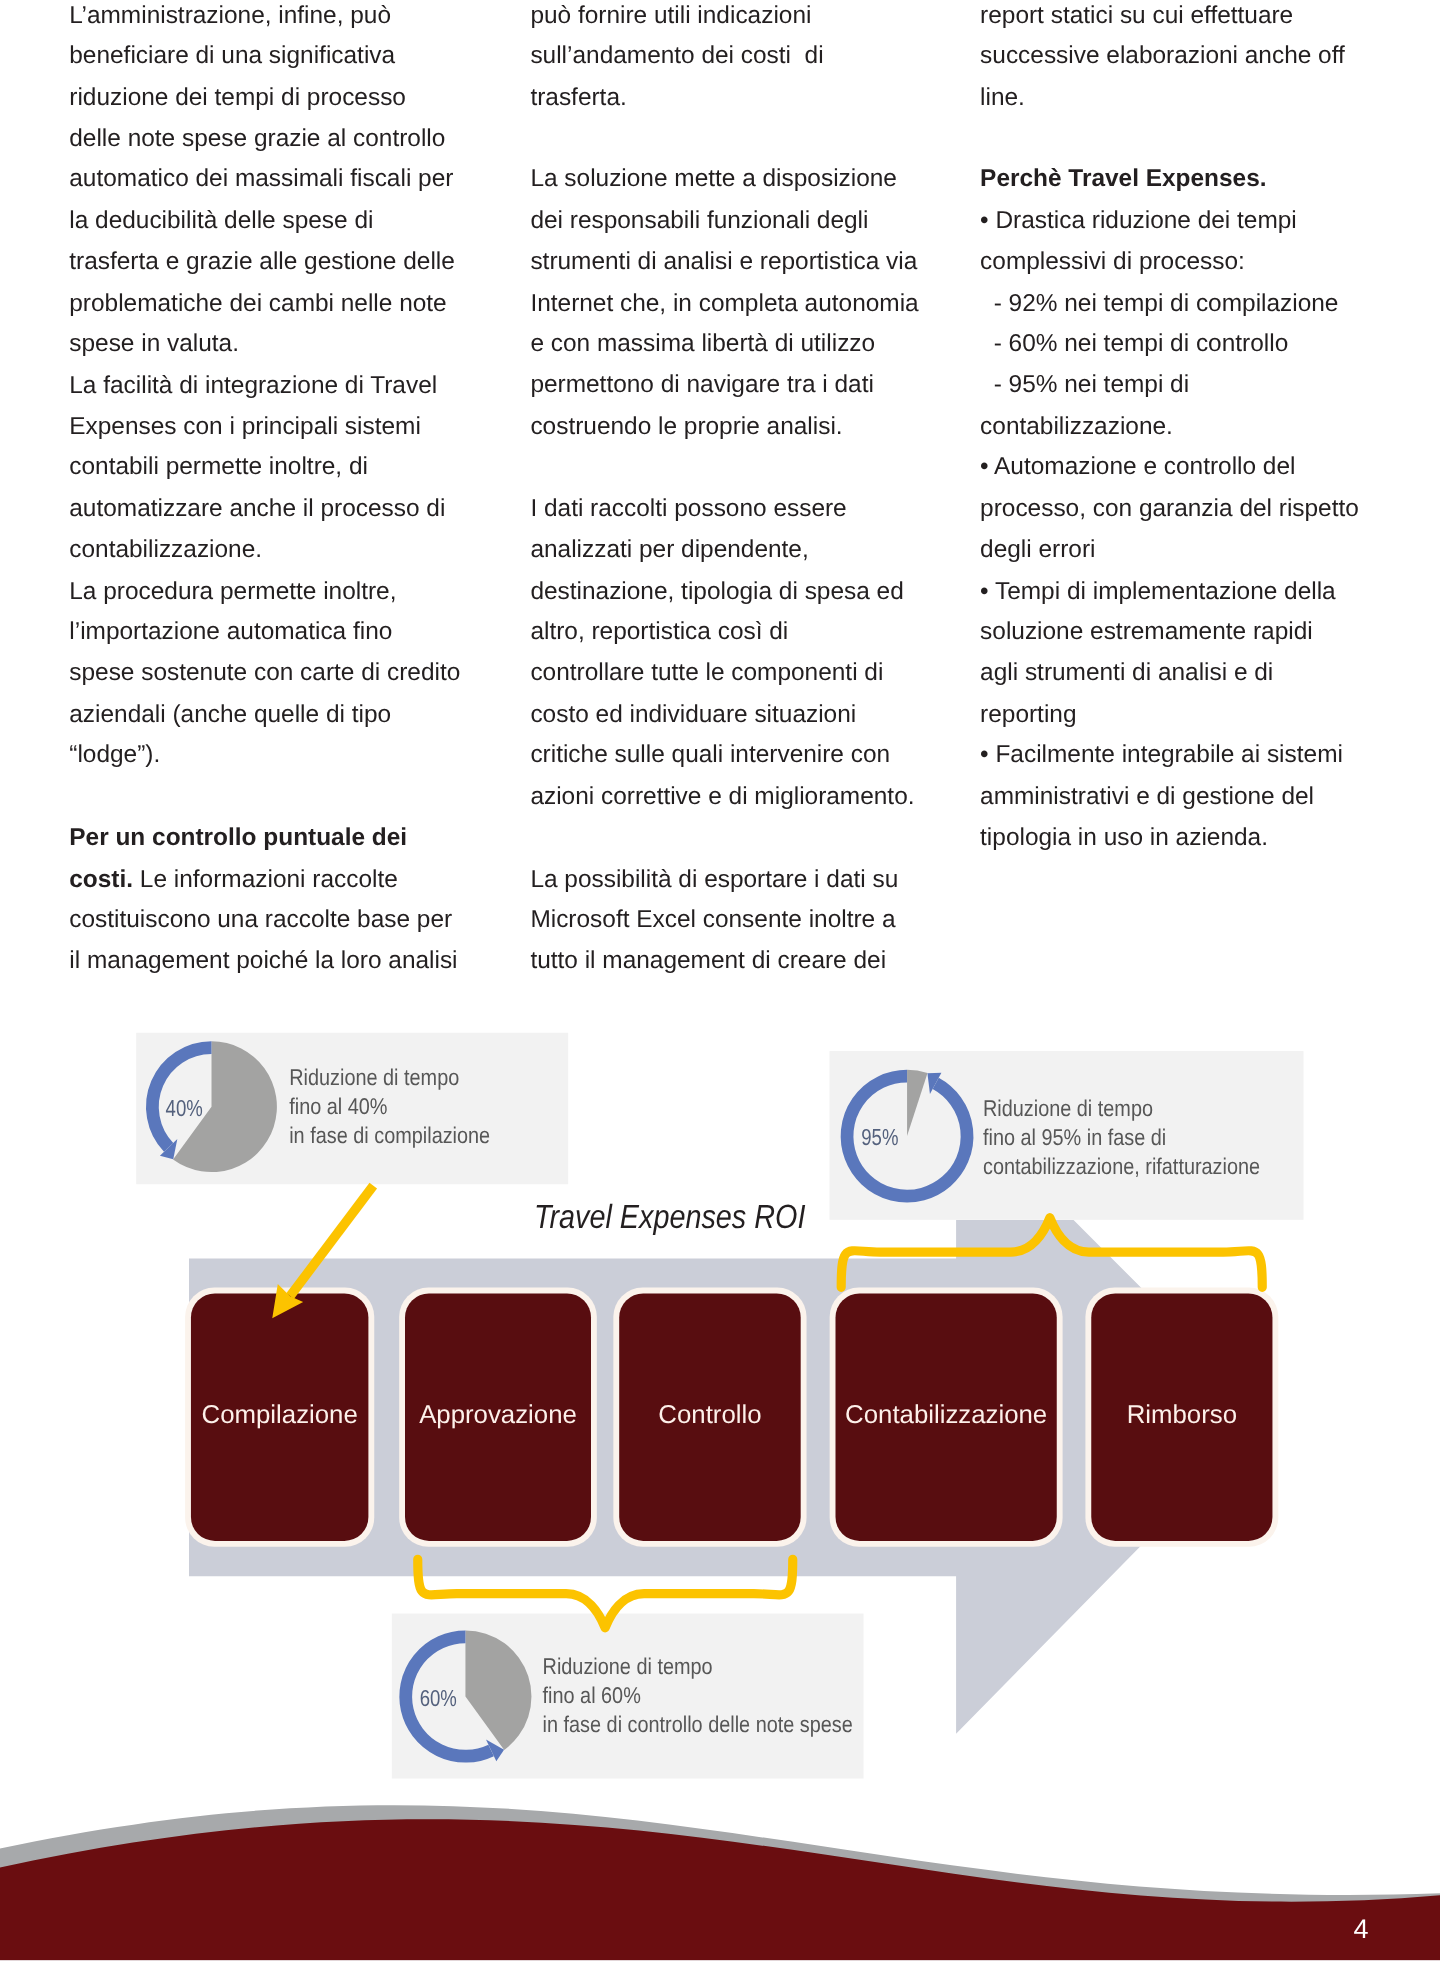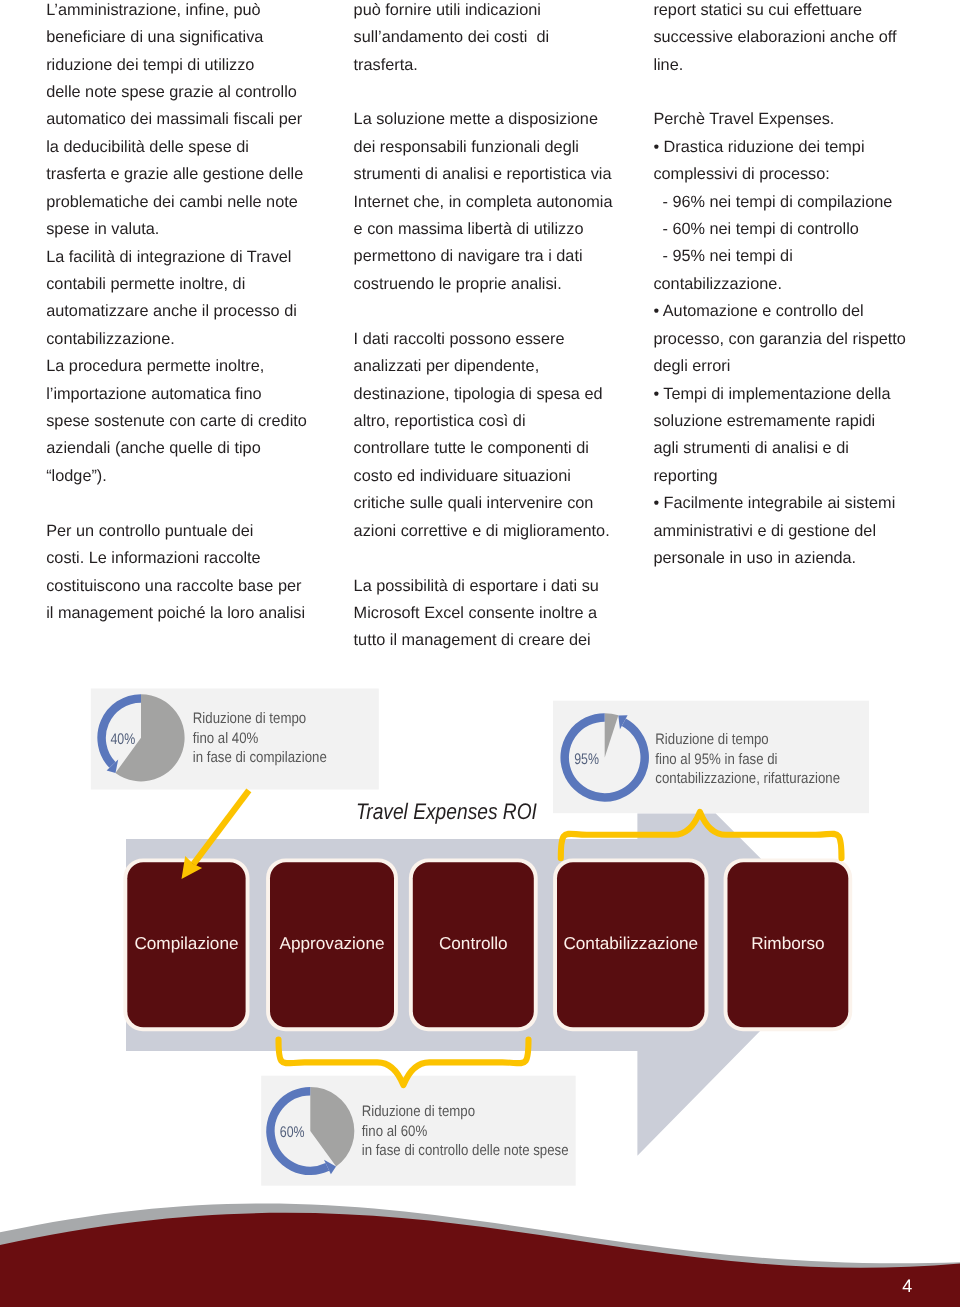--- a/index.html
+++ b/index.html
@@ -6,36 +6,37 @@
   body{width:960px;height:1307px;background:#ffffff;position:relative;overflow:hidden;
        font-family:"Liberation Sans",sans-serif;-webkit-font-smoothing:antialiased;
        text-rendering:geometricPrecision;}
   svg text{-webkit-font-smoothing:antialiased;text-rendering:geometricPrecision;}
   .col{position:absolute;top:-3.3px;width:300px;font-size:16.3px;line-height:27.42px;color:#231f20;}
   .col .ln{white-space:pre;}
   .col .ln.gap{height:27.42px;}
   #col1{left:46.2px;}
   #col2{left:353.6px;}
   #col3{left:653.4px;}
-  .b{font-weight:normal;}
+  .b{font-weight:bold;}
 </style>
 </head>
 <body>
 
 <div class="col" id="col1">
     <div class="ln">L’amministrazione, infine, può</div>
     <div class="ln">beneficiare di una significativa</div>
-    <div class="ln">riduzione dei tempi di utilizzo</div>
+    <div class="ln">riduzione dei tempi di processo</div>
     <div class="ln">delle note spese grazie al controllo</div>
     <div class="ln">automatico dei massimali fiscali per</div>
     <div class="ln">la deducibilità delle spese di</div>
     <div class="ln">trasferta e grazie alle gestione delle</div>
     <div class="ln">problematiche dei cambi nelle note</div>
     <div class="ln">spese in valuta.</div>
     <div class="ln">La facilità di integrazione di Travel</div>
+    <div class="ln">Expenses con i principali sistemi</div>
     <div class="ln">contabili permette inoltre, di</div>
     <div class="ln">automatizzare anche il processo di</div>
     <div class="ln">contabilizzazione.</div>
     <div class="ln">La procedura permette inoltre,</div>
     <div class="ln">l’importazione automatica fino</div>
     <div class="ln">spese sostenute con carte di credito</div>
     <div class="ln">aziendali (anche quelle di tipo</div>
     <div class="ln">“lodge”).</div>
     <div class="ln gap"></div>
     <div class="ln b">Per un controllo puntuale dei</div>
@@ -70,34 +71,34 @@
     <div class="ln">tutto il management di creare dei</div>
   </div>
 <div class="col" id="col3">
     <div class="ln">report statici su cui effettuare</div>
     <div class="ln">successive elaborazioni anche off</div>
     <div class="ln">line.</div>
     <div class="ln gap"></div>
     <div class="ln b">Perchè Travel Expenses.</div>
     <div class="ln">• Drastica riduzione dei tempi</div>
     <div class="ln">complessivi di processo:</div>
-    <div class="ln">  - 96% nei tempi di compilazione</div>
+    <div class="ln">  - 92% nei tempi di compilazione</div>
     <div class="ln">  - 60% nei tempi di controllo</div>
     <div class="ln">  - 95% nei tempi di</div>
     <div class="ln">contabilizzazione.</div>
     <div class="ln">• Automazione e controllo del</div>
     <div class="ln">processo, con garanzia del rispetto</div>
     <div class="ln">degli errori</div>
     <div class="ln">• Tempi di implementazione della</div>
     <div class="ln">soluzione estremamente rapidi</div>
     <div class="ln">agli strumenti di analisi e di</div>
     <div class="ln">reporting</div>
     <div class="ln">• Facilmente integrabile ai sistemi</div>
     <div class="ln">amministrativi e di gestione del</div>
-    <div class="ln">personale in uso in azienda.</div>
+    <div class="ln">tipologia in uso in azienda.</div>
   </div>
 
 <svg id="figure" width="960" height="1307" viewBox="0 0 960 1307" style="position:absolute;left:0;top:0;">
 
   <rect x="90.8" y="688.5" width="288" height="101" fill="#f2f2f2"></rect>
   <rect x="553" y="700.7" width="316" height="112.5" fill="#f2f2f2"></rect>
   <rect x="261.2" y="1075.7" width="314.5" height="110" fill="#f2f2f2"></rect>
 
   <path id="bandPath" d="M126,839 L637.4,839 L637.4,813.4 L715.7,813.4 L846,943.7 L637.4,1155.8 L637.4,1050.9 L126,1050.9 Z" fill="#cbced8"></path>
 

